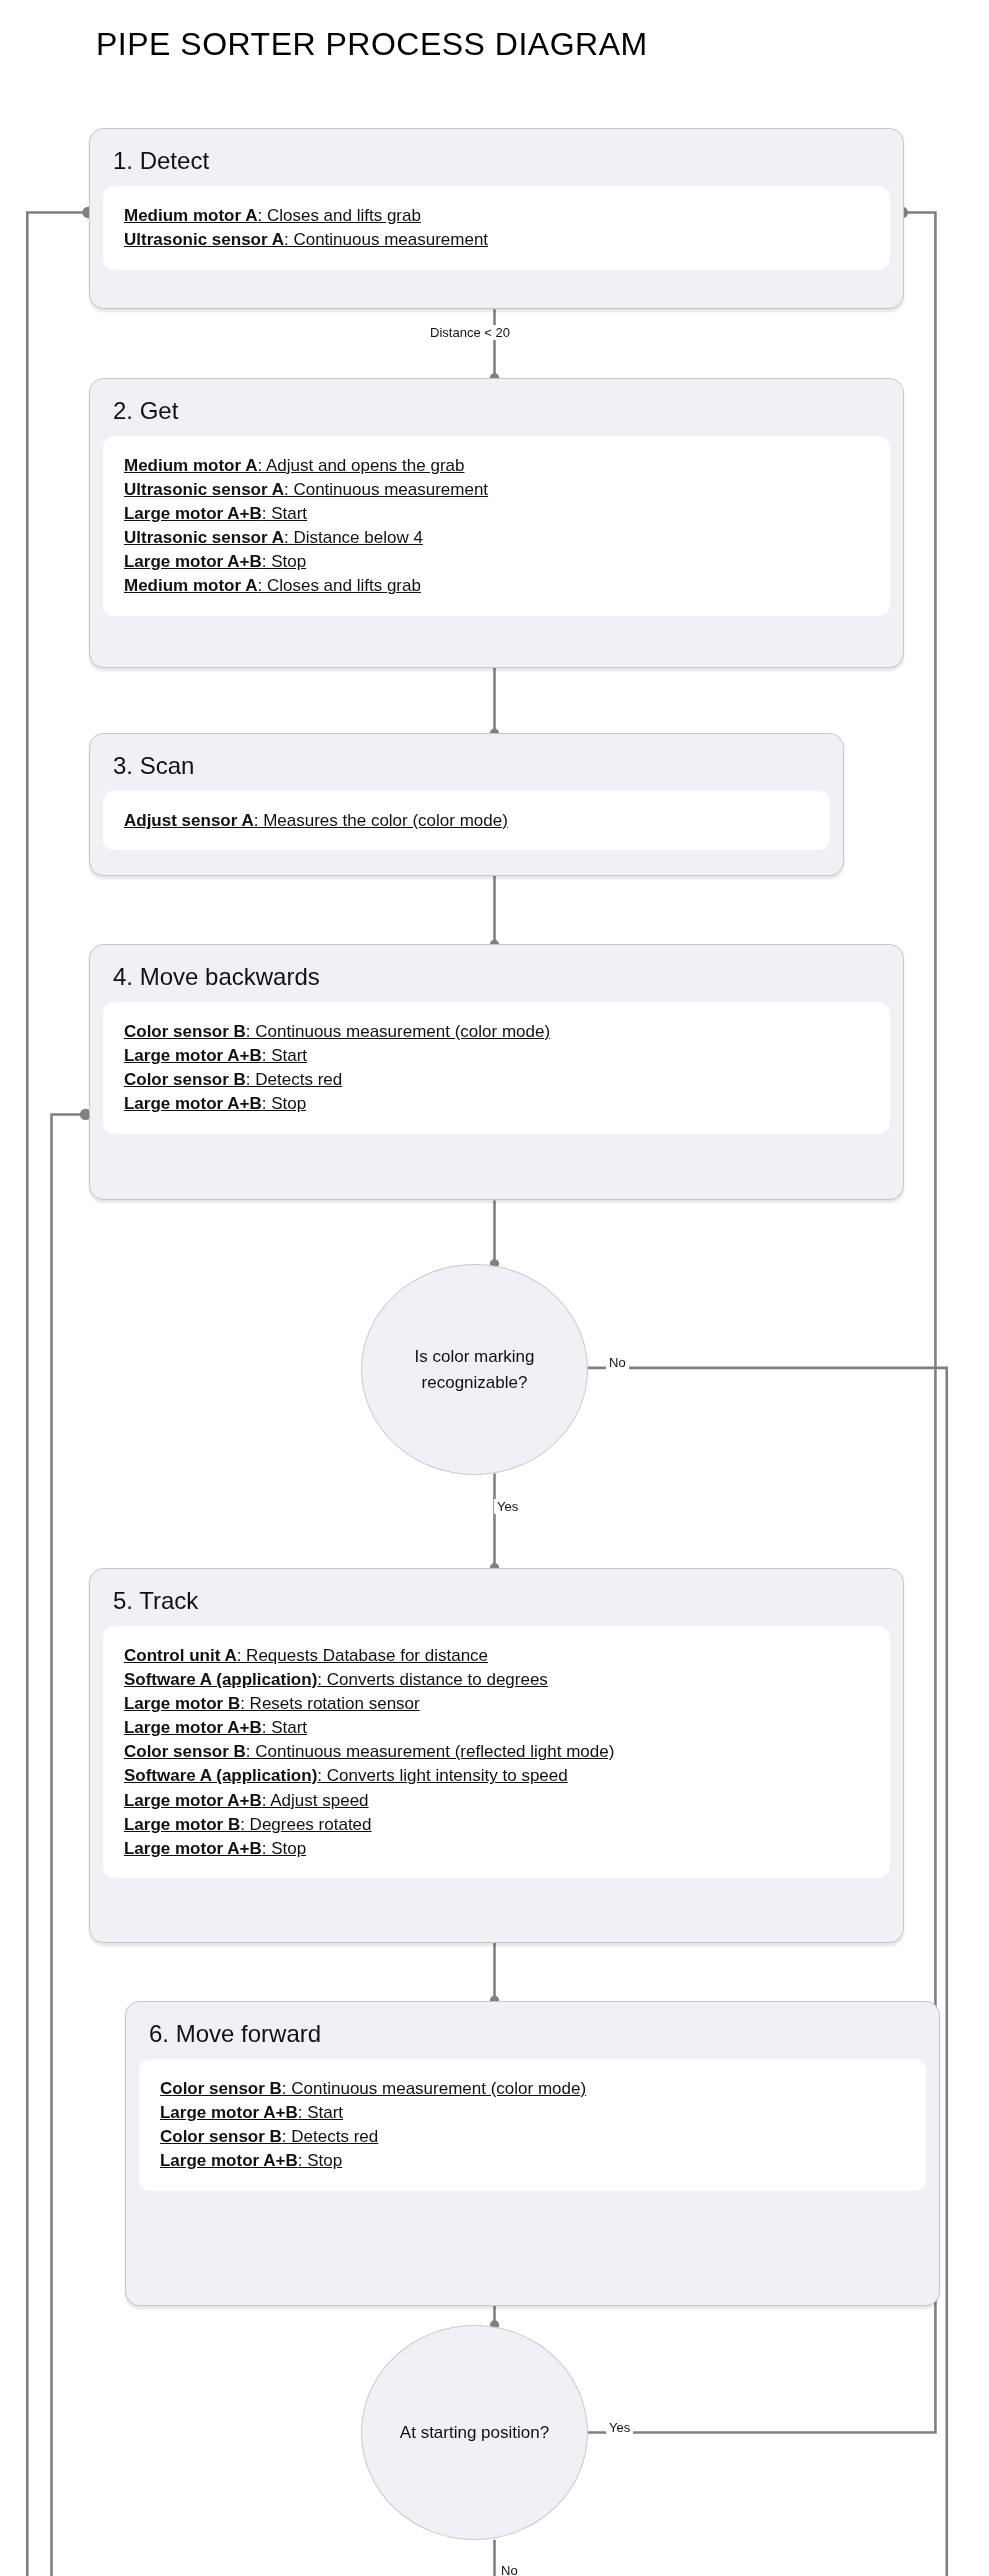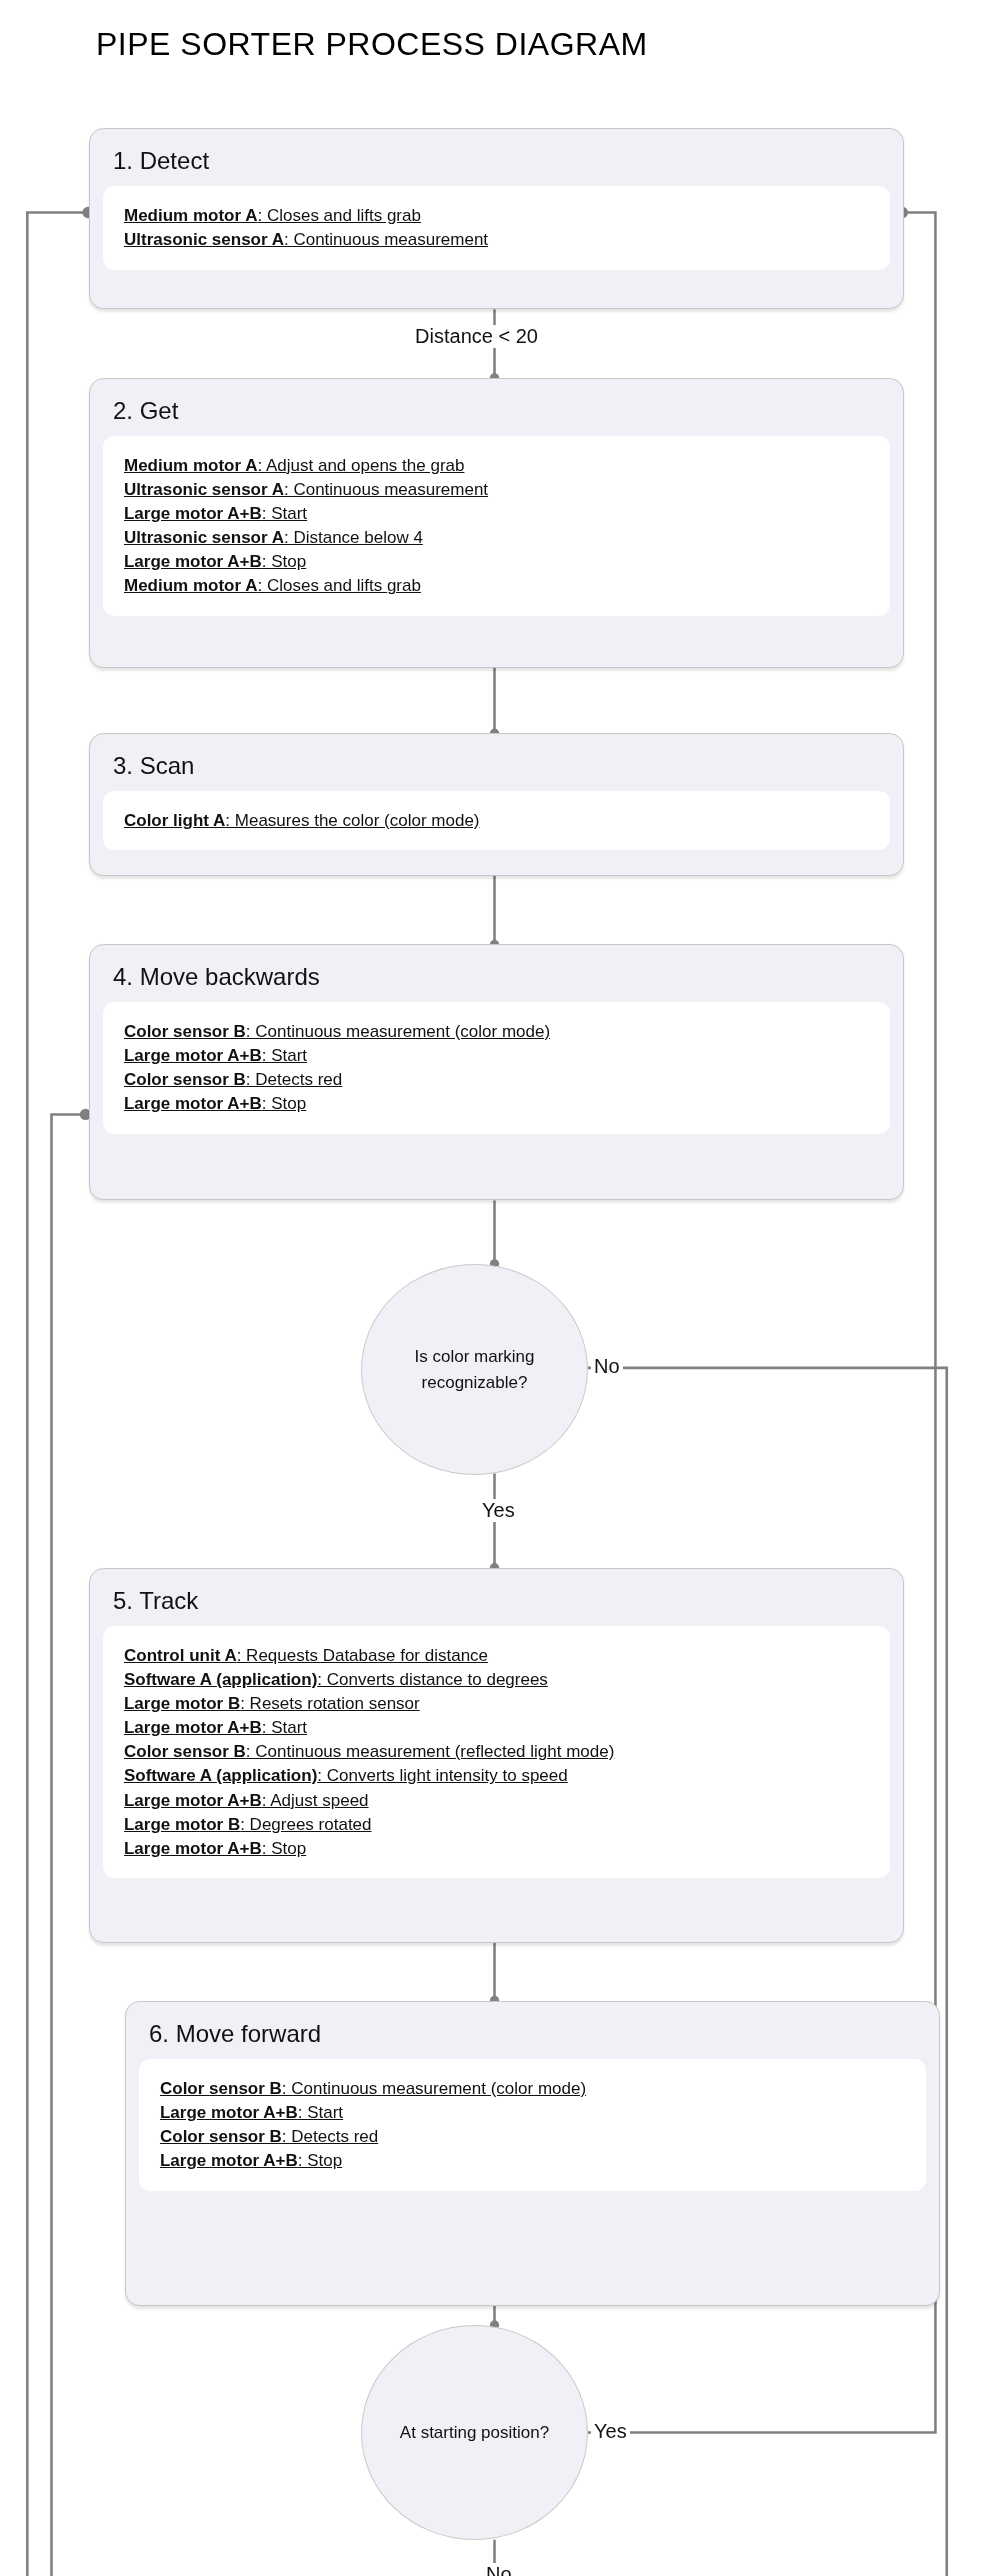--- a/index.html
+++ b/index.html
@@ -79,25 +79,26 @@
   .decision span{
     font-size:17px;
     line-height:1.5;
     color:#111111;
     display:block;
     padding:0 7px;
   }
 
   .edge-label{
     position:absolute;
-    font-size:20px;
+    font-size:13px;
     color:#111111;
     background:#ffffff;
     padding:0 3.1px;
     white-space:nowrap;
+    margin-left:15px;
   }
 </style>
 </head>
 <body>
 
 <div id="canvas">
 
   <svg id="wires" viewBox="0 0 1920 6852">
 
     <path class="wire" d="M960,600 L960,730"></path>
@@ -154,24 +155,24 @@
     <div class="card-body">
       <div class="line"><b>Medium motor A</b><span>: Adjust and opens the grab</span></div>
       <div class="line"><b>Ultrasonic sensor A</b><span>: Continuous measurement</span></div>
       <div class="line"><b>Large motor A+B</b><span>: Start</span></div>
       <div class="line"><b>Ultrasonic sensor A</b><span>: Distance below 4</span></div>
       <div class="line"><b>Large motor A+B</b><span>: Stop</span></div>
       <div class="line"><b>Medium motor A</b><span>: Closes and lifts grab</span></div>
     </div>
   </div>
 
-  <div class="card" style="left:89px; top:733px; width:815px; height:143px;">
+  <div class="card" style="left:89px; top:733px; width:755px; height:143px;">
     <div class="card-title">3. Scan</div>
     <div class="card-body">
-      <div class="line"><b>Color light A</b><span>: Measures the color (color mode)</span></div>
+      <div class="line"><b>Adjust sensor A</b><span>: Measures the color (color mode)</span></div>
     </div>
   </div>
 
   <div class="card" style="left:89px; top:944px; width:815px; height:256px;">
     <div class="card-title">4. Move backwards</div>
     <div class="card-body">
       <div class="line"><b>Color sensor B</b><span>: Continuous measurement (color mode)</span></div>
       <div class="line"><b>Large motor A+B</b><span>: Start</span></div>
       <div class="line"><b>Color sensor B</b><span>: Detects red</span></div>
       <div class="line"><b>Large motor A+B</b><span>: Stop</span></div>

